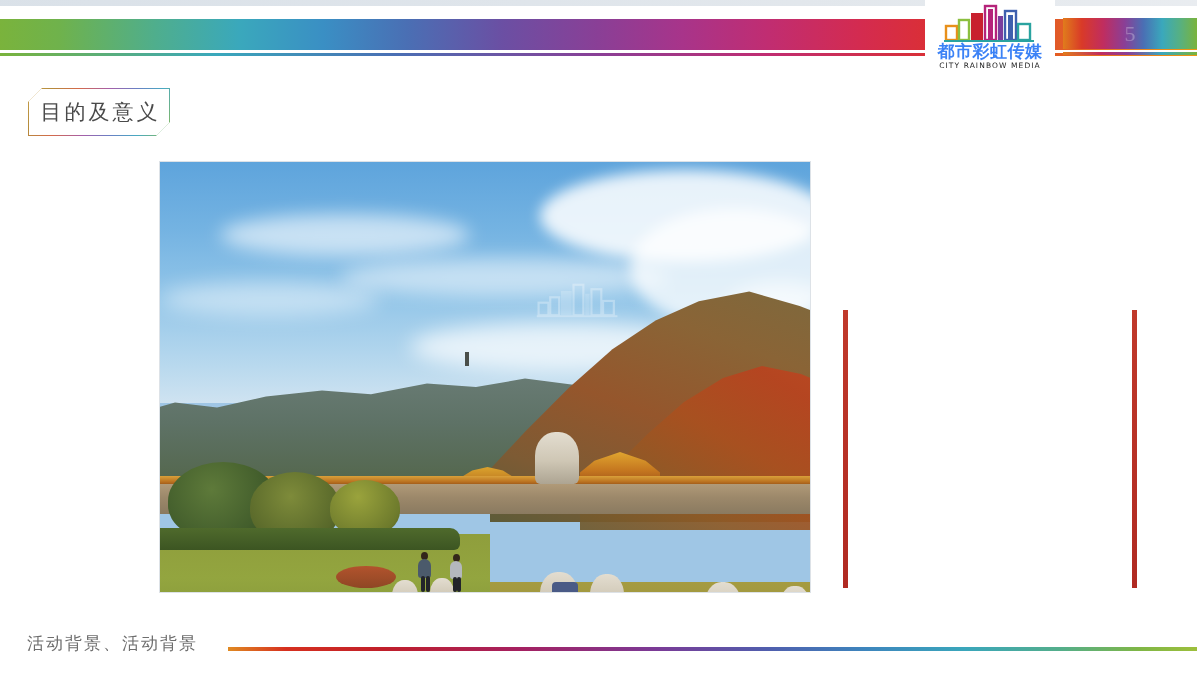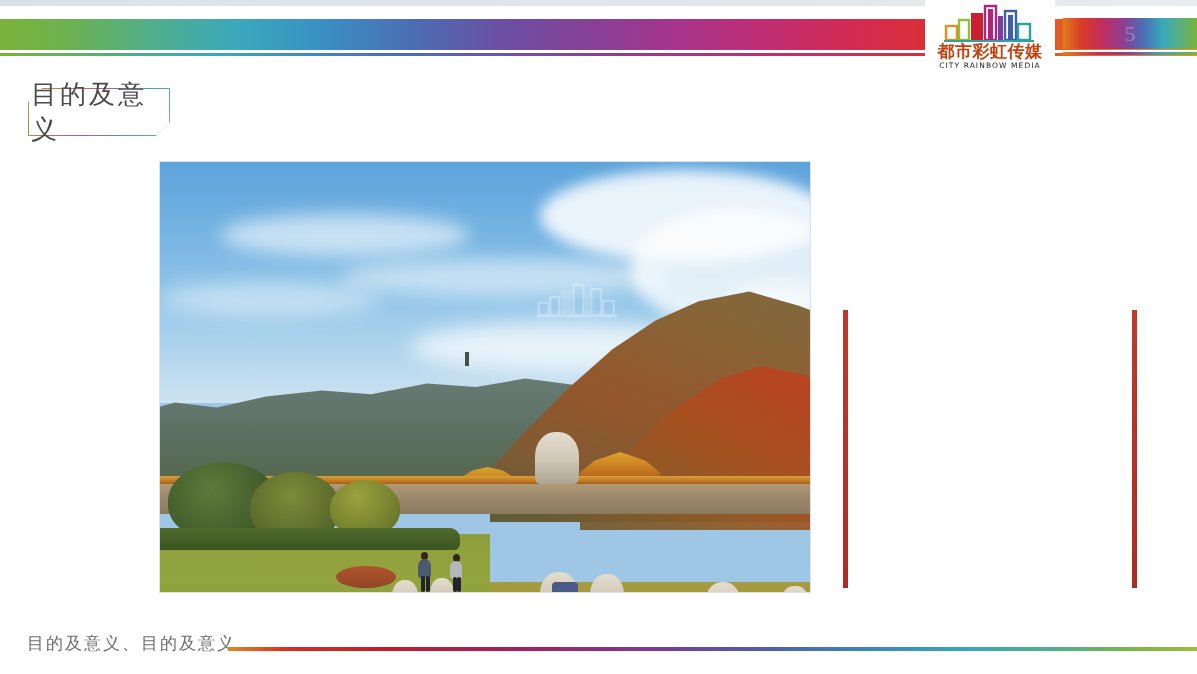--- a/index.html
+++ b/index.html
@@ -39,21 +39,21 @@
   }
 
   
   #brand-logo{
     position:absolute; left:930px; top:4px; width:120px; height:74px;
     display:flex; flex-direction:column; align-items:center; justify-content:flex-start;
   }
   .logo-mark{ width:96px; height:38px; display:block; }
   .logo-cn{
     font-family:"DejaVu Sans","Liberation Sans",sans-serif;
-    font-weight:bold; font-size:17px; letter-spacing:.5px; color:#c2410c;
+    font-weight:bold; font-size:17px; letter-spacing:.5px; color:#3b82f6;
     line-height:19px; white-space:nowrap;
   }
   .logo-en{
     font-family:"DejaVu Sans","Liberation Sans",sans-serif;
     font-size:7.5px; letter-spacing:1.1px; color:#222; line-height:10px; white-space:nowrap;
   }
 
   
   #page-chip{ position:absolute; left:1063px; top:18px; width:134px; height:39px; }
   .chip-main{
@@ -83,21 +83,21 @@
       linear-gradient(#fff,#fff) padding-box,
       linear-gradient(120deg,#c9a24a 0%,#b58b3c 14%,#d46a4b 30%,#a65fa8 48%,
                       #6b7fc4 64%,#49a9c2 80%,#8cbb54 100%) border-box;
     border:1.4px solid transparent;
     clip-path:polygon(14px 0, 100% 0, 100% calc(100% - 14px),
                       calc(100% - 14px) 100%, 0 100%, 0 14px);
   }
   .title-text{
     position:absolute; inset:0; display:flex; align-items:center; justify-content:center;
     font-family:"Liberation Serif","DejaVu Serif",serif;
-    font-size:26px; letter-spacing:3px; color:#4a4a4a; padding-left:3px;
+    font-size:21px; letter-spacing:3px; color:#4a4a4a; padding-left:3px;
   }
 
   
   #photo{
     position:absolute; left:160px; top:162px; width:650px; height:430px;
     overflow:hidden; background:#9fc6e5;
     box-shadow:0 0 0 1px rgba(120,140,160,.25);
   }
   .ph{ position:absolute; }
   
@@ -377,15 +377,15 @@
   </div>
 
 </div>
 
 <div id="text-panel">
   <div class="rule rule-left"></div>
   <div class="rule rule-right"></div>
 </div>
 
 <div id="footer">
-  <div class="footer-label">目的及意义、目的及意义</div>
+  <div class="footer-label">活动背景、活动背景</div>
   <div class="footer-rule"></div>
 </div>
 
 </body></html>

